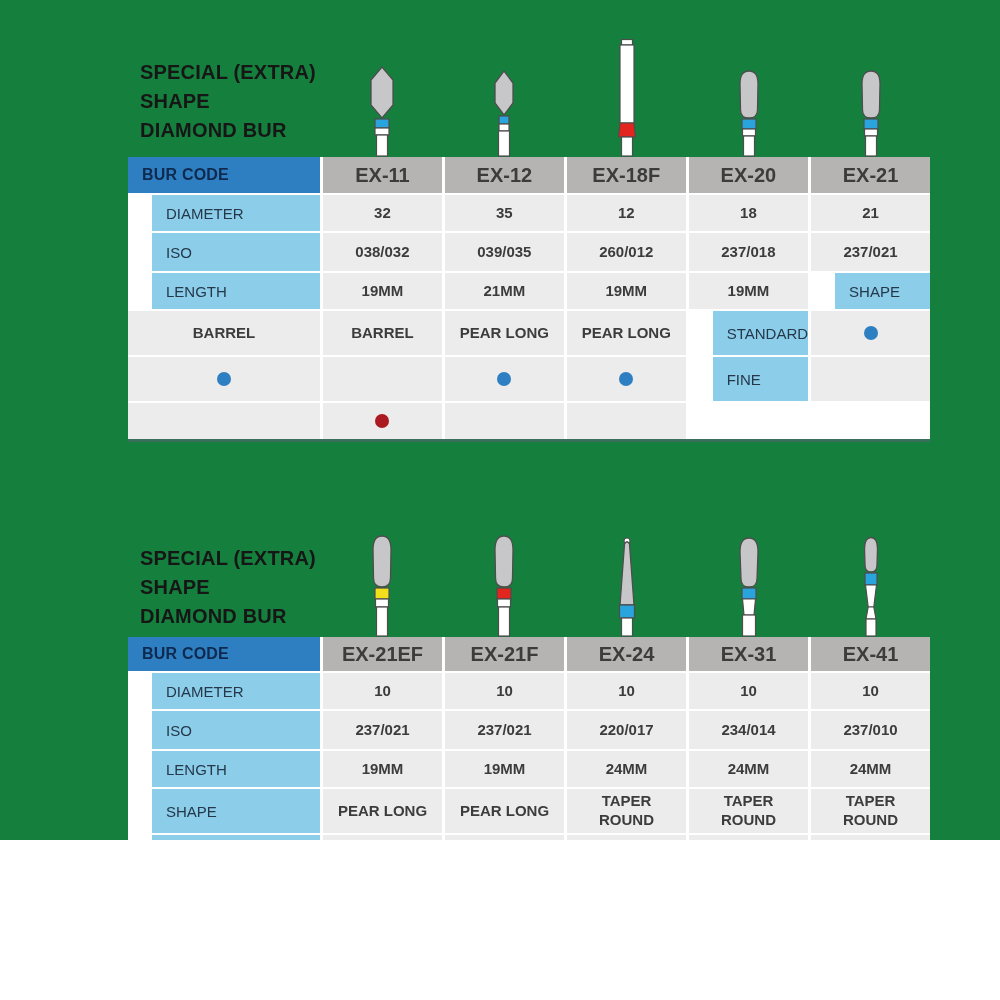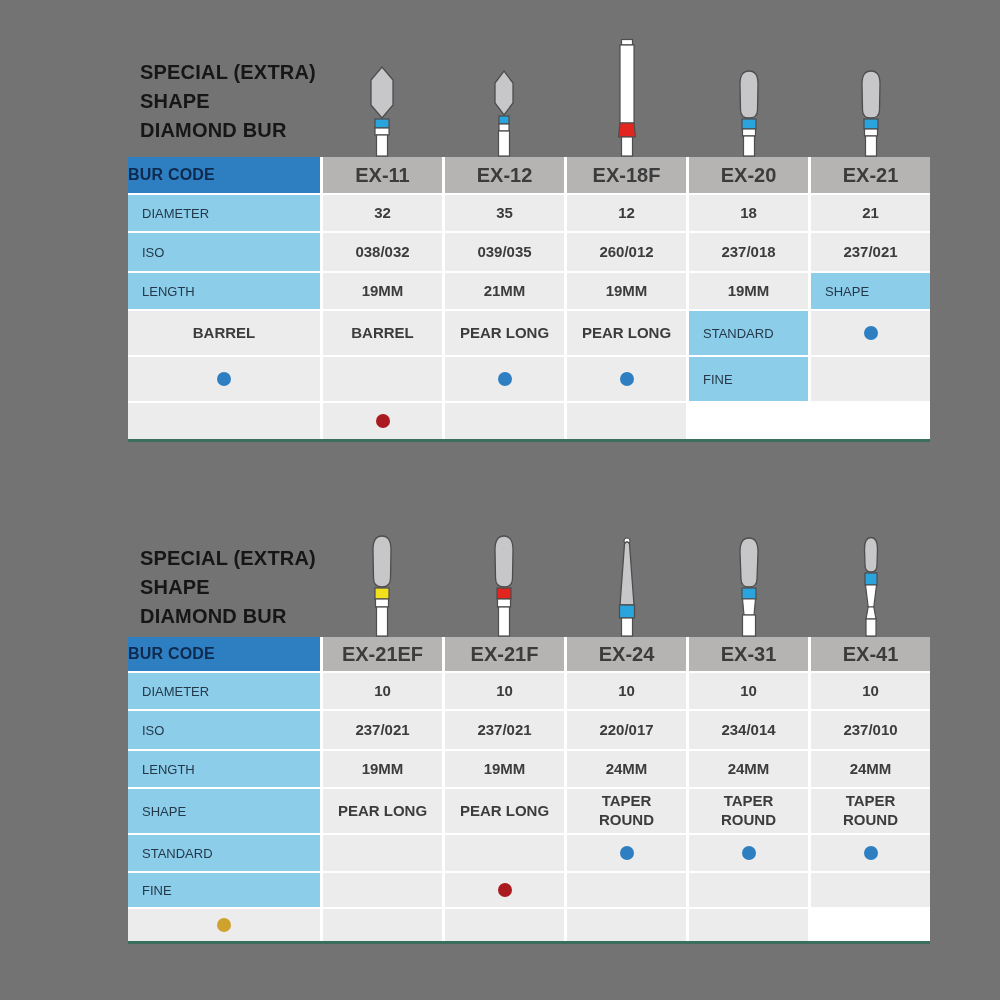--- a/index.html
+++ b/index.html
@@ -1,28 +1,28 @@
 <!DOCTYPE html>
 <html><head>
 <meta charset="utf-8">
 <style>
   html,body{margin:0;padding:0;background:#ffffff;font-family:"Liberation Sans",sans-serif;}
-  .page{position:relative;width:1000px;height:1000px;background:#737373;overflow:hidden;}
+  .page{position:relative;width:1000px;height:840px;background:#15803d;overflow:hidden;}
   .title{position:absolute;left:140px;font-weight:bold;font-size:20px;line-height:29px;color:#161616;letter-spacing:.2px;}
   #title1{top:58px;} #title2{top:544px;}
   .burs{position:absolute;left:0;right:0;}
   #burs1{top:36px;height:121px;} #burs2{top:516px;height:121px;}
   .bur{position:absolute;bottom:0;}
   .bur svg{display:block;}
   .tbl{position:absolute;left:128px;width:802px;display:grid;grid-template-columns:192px repeat(5,1fr);
        column-gap:3px;row-gap:2px;background:#ffffff;border-bottom:3px solid #3a6f5e;}
   #tbl1{top:157px;grid-template-rows:36px 36px 38px 36px 44px 44px 36px;}
   #tbl2{top:637px;grid-template-rows:34px 36px 38px 36px 44px 36px 34px 32px;}
-  .hl{background:#2e7fc2;color:#0f2a4e;font-weight:bold;font-size:16px;display:flex;align-items:center;letter-spacing:.2px;}
-  .l{background:#8cceea;color:#25384a;font-size:13px;display:flex;align-items:center;padding-left:14px;}
+  .hl{background:#2e7fc2;color:#0f2a4e;font-weight:bold;font-size:16px;display:flex;align-items:center;padding-left:14px;letter-spacing:.2px;}
+  .l{background:#8cceea;color:#25384a;font-size:15px;display:flex;align-items:center;padding-left:14px;margin-left:24px;}
   .h{background:#b5b4b3;color:#3c3c3c;font-weight:bold;font-size:20px;display:flex;align-items:center;justify-content:center;}
   .c{background:#edecec;color:#3c3c3c;font-weight:bold;font-size:15px;display:flex;align-items:center;justify-content:center;text-align:center;line-height:1.25;padding:0 8px;}
   .dot{width:14px;height:14px;border-radius:50%;}
   .dot.std{background:#2e7fc2;}
   .dot.fn{background:#ab1a20;}
   .dot.sf{background:#cfa22e;}
 </style>
 </head>
 <body>
 

